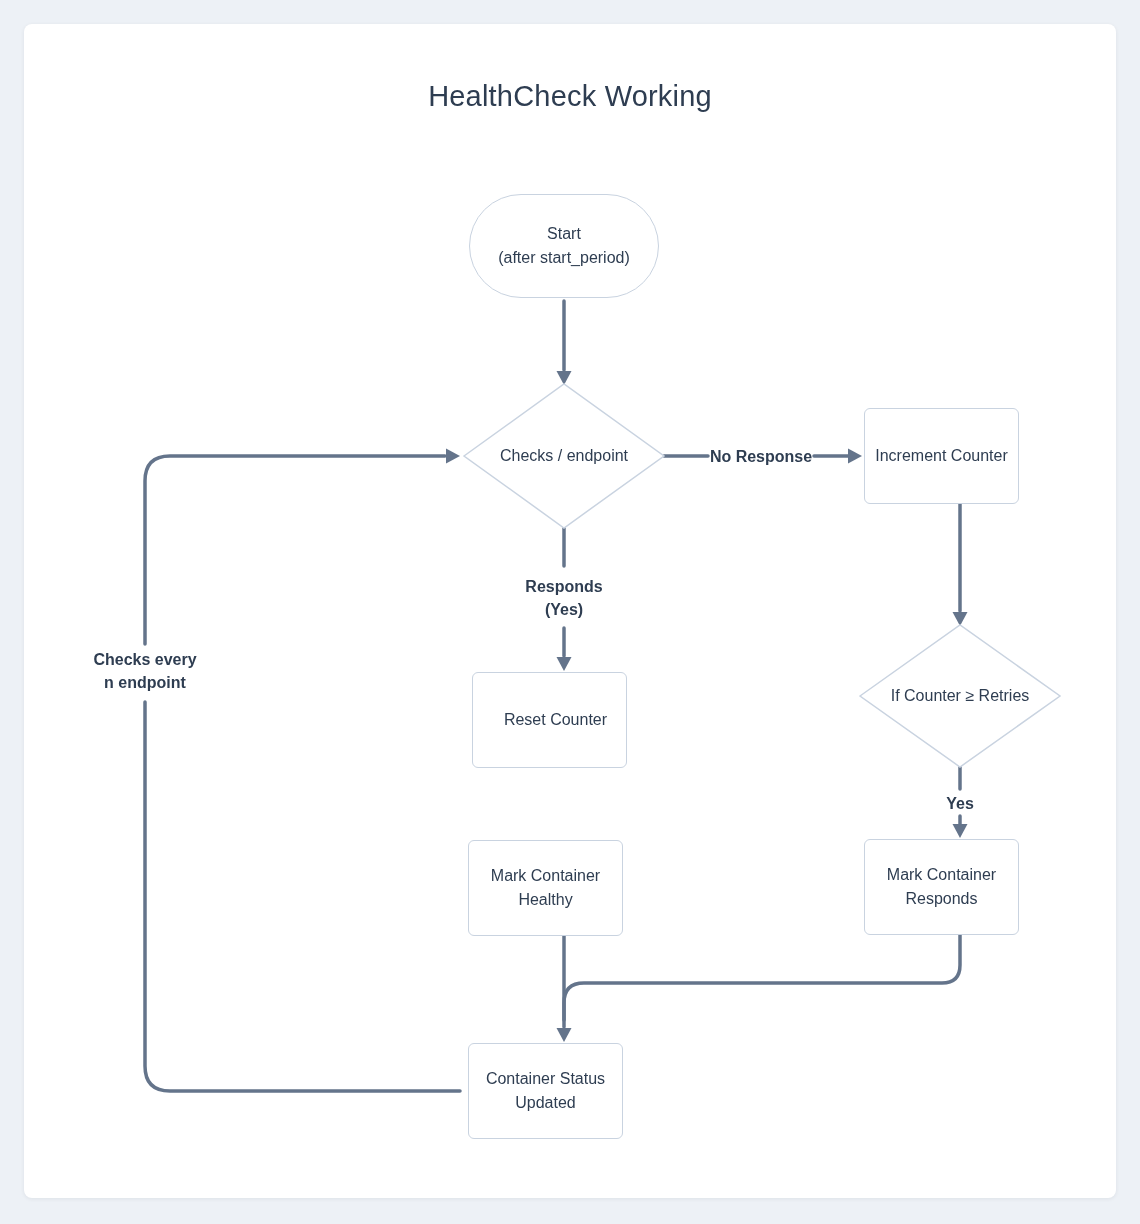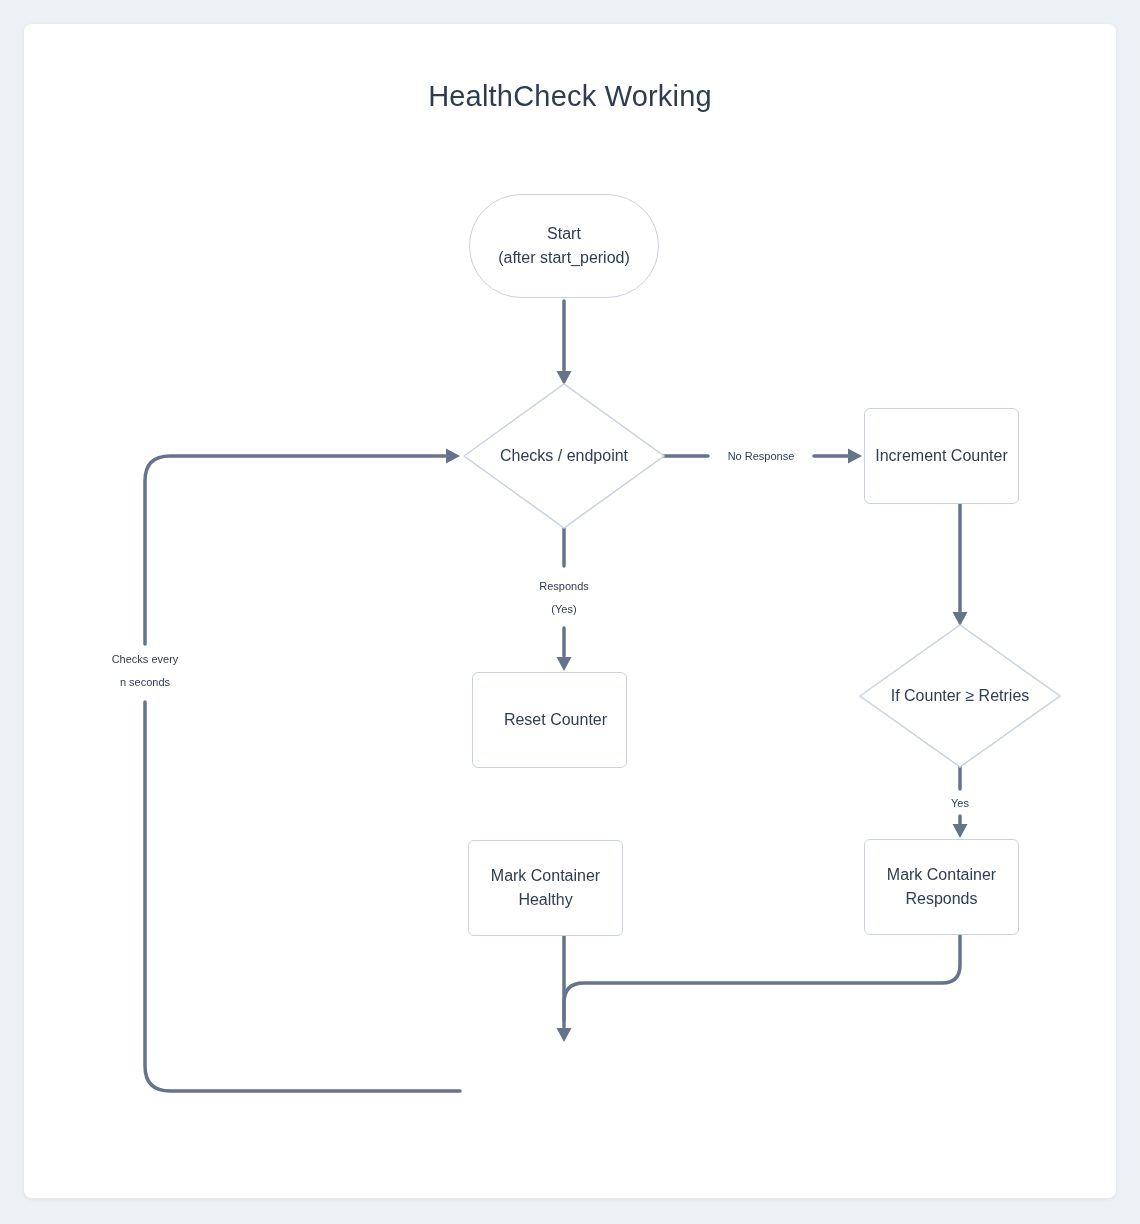--- a/index.html
+++ b/index.html
@@ -35,21 +35,21 @@
     align-items:center;justify-content:center;
     font-size:16px;line-height:24px;text-align:center;
   }
   .stadium{width:190px;height:104px;border-radius:999px;}
   .diamond-label{
     position:absolute;width:200px;text-align:center;
     font-size:16px;line-height:24px;
   }
   .edge-label{
     position:absolute;transform:translate(-50%,-50%);
-    font-size:11px;line-height:23px;text-align:center;white-space:nowrap;
+    font-size:16px;line-height:23px;text-align:center;white-space:nowrap;font-weight:bold;
   }
 </style>
 </head>
 <body>
 
 <div class="card">
 
   <div class="title">HealthCheck Working</div>
 
   <svg class="wires" viewBox="0 0 1092 1174">
@@ -104,28 +104,32 @@
   <div class="node" style="left:444px;top:816px;">
     <div>Mark Container</div>
     <div>Healthy</div>
   </div>
 
   <div class="node" style="left:840px;top:815px;">
     <div>Mark Container</div>
     <div>Responds</div>
   </div>
 
+  <div class="node" style="left:444px;top:1019px;">
+    <div>Container Status</div>
+    <div>Updated</div>
+  </div>
 
   <div class="edge-label" style="left:737px;top:432px;">No Response</div>
 
   <div class="edge-label" style="left:540px;top:574px;">
     <div>Responds</div>
     <div>(Yes)</div>
   </div>
 
   <div class="edge-label" style="left:936px;top:779px;">Yes</div>
 
   <div class="edge-label" style="left:121px;top:647px;">
     <div>Checks every</div>
-    <div>n seconds</div>
+    <div>n endpoint</div>
   </div>
 
 </div>
 
 </body></html>

